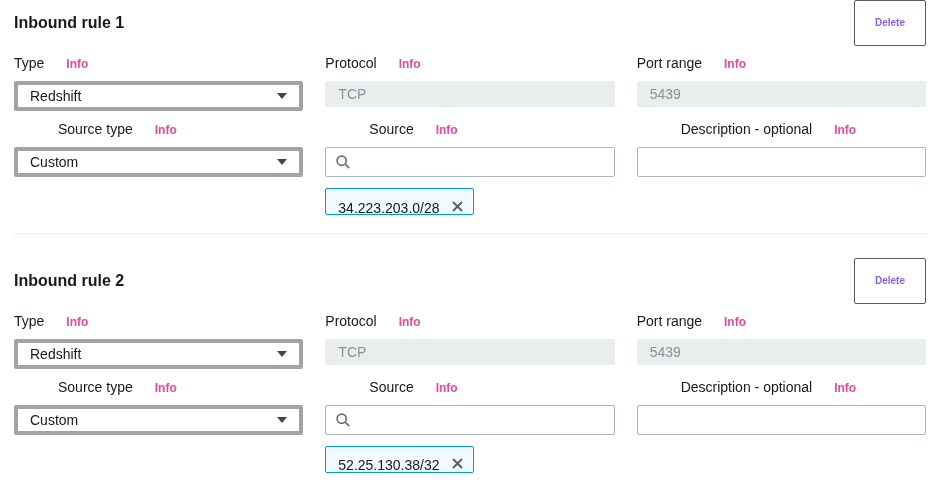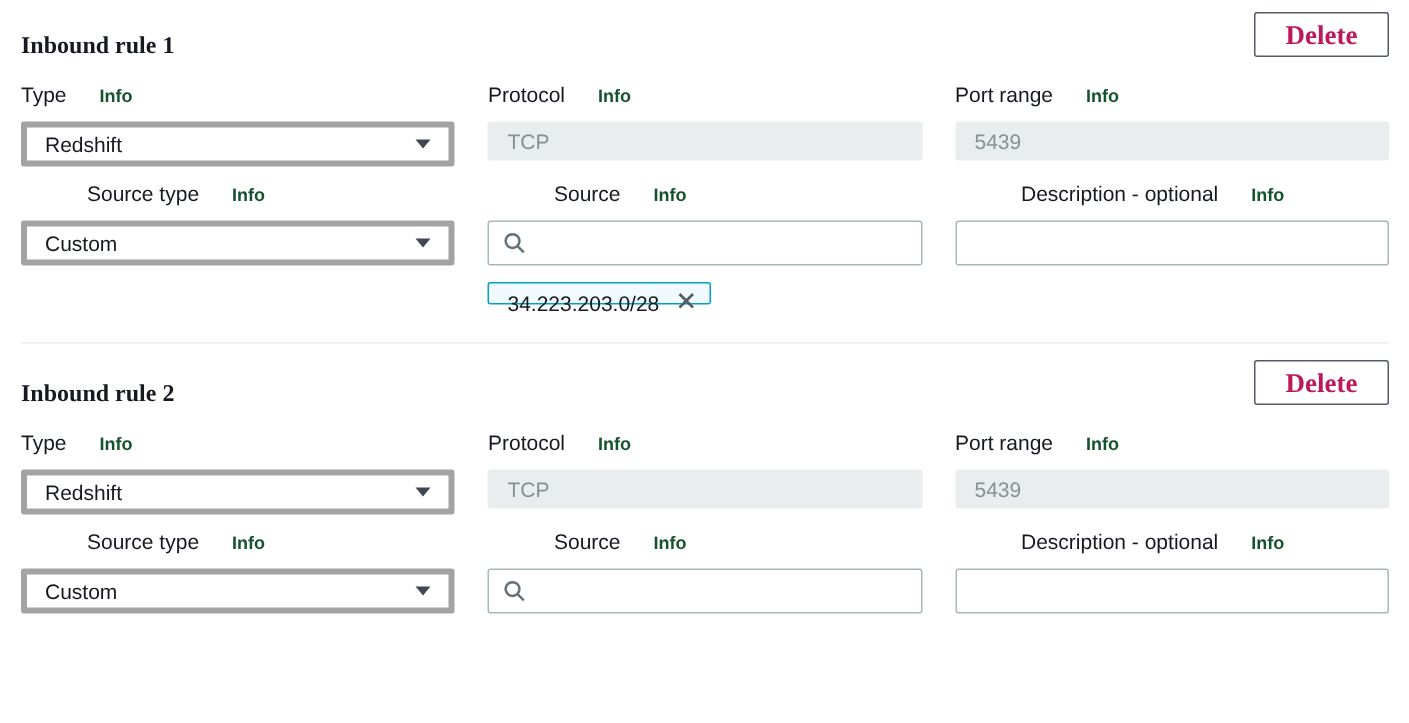--- a/index.html
+++ b/index.html
@@ -8,42 +8,42 @@
     width: 939px; height: 482px;
     background: #ffffff;
     font-family: "Liberation Sans", sans-serif;
     color: #16191f;
     overflow: hidden;
   }
   .page { padding: 0 13px 10px 14px; }
 
   
   .rule-header {
-    display: flex; justify-content: space-between; align-items: flex-start;
-    margin-top: 8px; height: 30px; font-family: Liberation Serif, serif;
+    display: flex; justify-content: space-between; align-items: center;
+    margin-top: 8px; height: 30px;
   }
   .rule-title { font-size: 16px; font-weight: bold; line-height: 20px; color: #16191f; }
   .delete-btn {
-    height: 30px; padding: 0 20px;
+    height: 46px; padding: 0 20px;
     background: #ffffff; border: 1px solid #545b64; border-radius: 2px;
-    font-family: inherit; font-size: 18px; font-weight: bold; color: #be185d;
+    font-family: inherit; font-size: 10px; font-weight: bold; color: #8b5cf6;
     cursor: pointer; line-height: 28px;
   }
 
   
   .fields-grid { display: grid; grid-template-columns: repeat(3, 1fr); column-gap: 22px; }
 
   .field-label {
     display: flex; align-items: baseline; gap: 22px;
     font-size: 14px; line-height: 18px; color: #16191f;
     margin: 16px 0 8px 0;
   }
   .row2 .field-label { margin-top: 9px; margin-left: 44px; }
   .info-link {
-    font-size: 12px; font-weight: bold; color: #14532d;
+    font-size: 12px; font-weight: bold; color: #ec4899;
     text-decoration: none; cursor: pointer;
   }
 
   
   .select {
     height: 30px; background: #ffffff;
     border: 4px solid #a3a3a3; border-radius: 2px;
     display: flex; align-items: center; justify-content: space-between;
     padding: 0 12px; font-size: 14px; color: #16191f; cursor: pointer;
   }
@@ -71,31 +71,31 @@
   .text-input {
     width: 100%; height: 30px;
     border: 1px solid #aab7b8; border-radius: 2px;
     padding: 0 10px; font-size: 14px; font-family: inherit; color: #16191f;
     outline: none; background: #ffffff;
   }
 
   
   .token {
     display: inline-flex; align-items: center; gap: 8px;
-    margin-top: 11px; height: 15px;
+    margin-top: 11px; height: 27px;
     background: #f1faff; border: 1px solid #00a1c9; border-radius: 2px;
     padding: 12px 6px 0 12px; font-size: 14px; color: #16191f;
   }
   .token-dismiss {
     background: none; border: none; padding: 3px; margin: 0;
     display: flex; align-items: center; cursor: pointer;
   }
 
   .divider { border: none; border-top: 1px solid #eaeded; margin: 16px 0 0 0; }
-  .rule-2 .rule-header { margin-top: 11px; }
+  .rule-2 .rule-header { margin-top: 32px; }
 </style>
 </head>
 <body>
 
 <div class="page">
 
   <section class="rule-section rule-1">
     <div class="rule-header">
       <h2 class="rule-title">Inbound rule 1</h2>
       <button class="delete-btn">Delete</button>
@@ -236,20 +236,31 @@
         </div>
         <div class="search-box">
           <span class="search-icon">
             <svg width="16" height="16" viewBox="0 0 16 16">
               <circle cx="6.7" cy="6.7" r="4.6" fill="none" stroke="#687078" stroke-width="1.7"></circle>
               <line x1="10.2" y1="10.2" x2="14.2" y2="14.2" stroke="#687078" stroke-width="1.7"></line>
             </svg>
           </span>
           <input type="text" value="" style="">
         </div>
+        <div class="token">
+          <span>52.25.130.38/32</span>
+          <button class="token-dismiss">
+            <span>
+              <svg width="13" height="13" viewBox="0 0 13 13">
+                <line x1="2" y1="2" x2="11" y2="11" stroke="#545b64" stroke-width="1.8"></line>
+                <line x1="11" y1="2" x2="2" y2="11" stroke="#545b64" stroke-width="1.8"></line>
+              </svg>
+            </span>
+          </button>
+        </div>
       </div>
       <div class="field">
         <div class="field-label">
           <span>Description - optional</span>
           <a class="info-link">Info</a>
         </div>
         <input type="text" class="text-input" value="" style="">
       </div>
     </div>
   </section>

